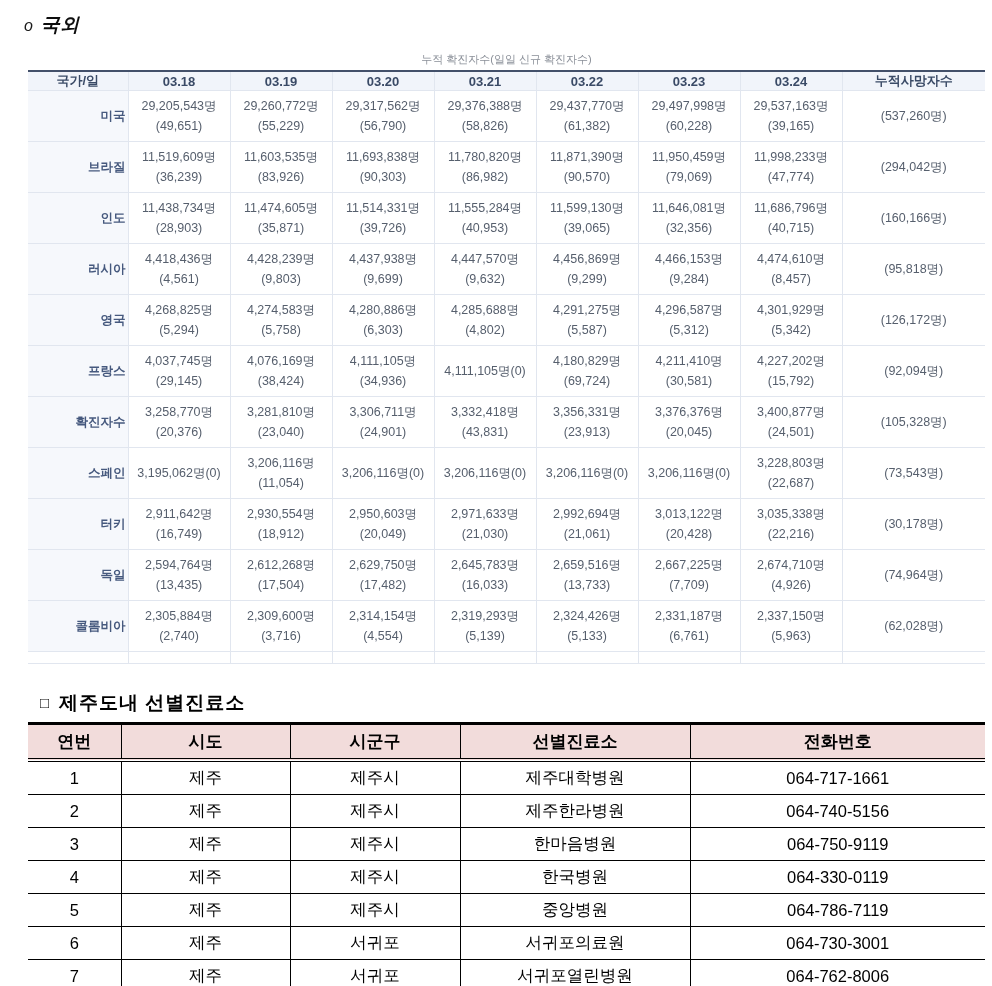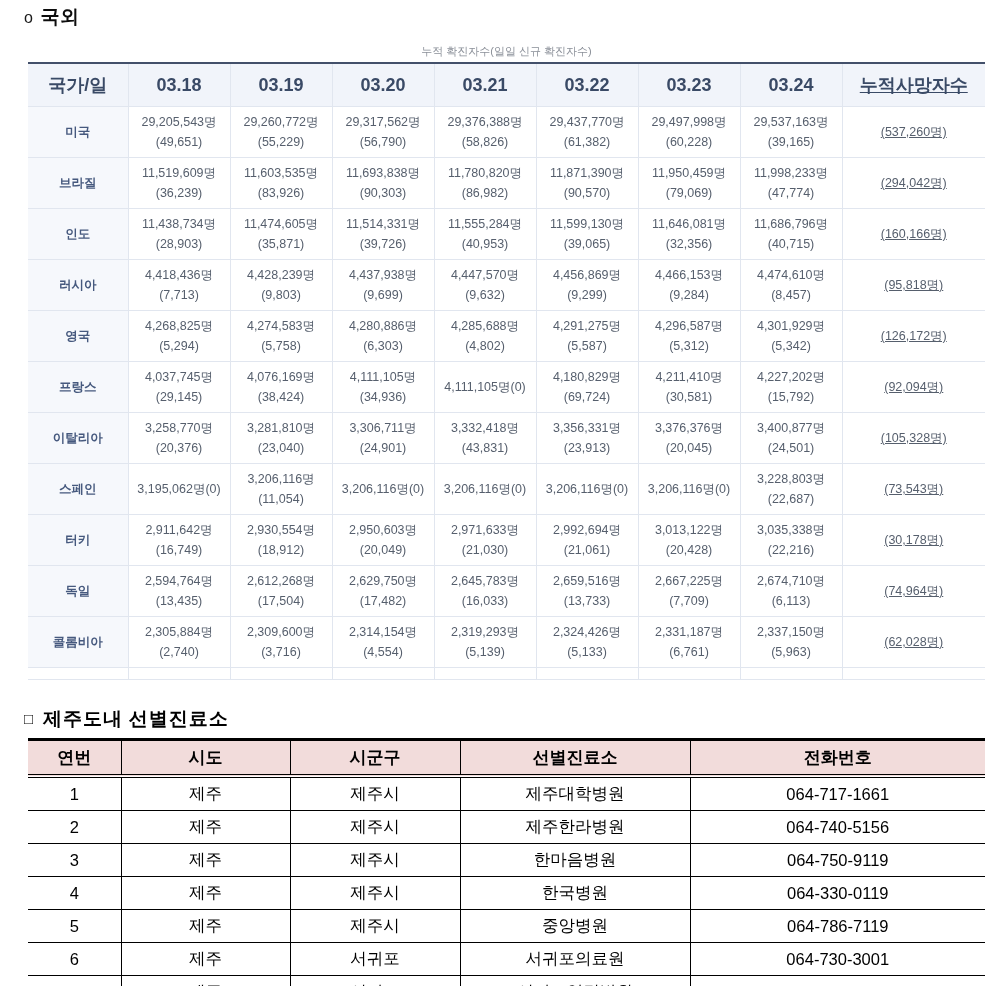--- a/index.html
+++ b/index.html
@@ -16,58 +16,58 @@
   }
   *{box-sizing:border-box;}
   html,body{margin:0;padding:0;}
   body{
     width:992px;height:986px;background:#ffffff;
     font-family:"Liberation Sans","DejaVu Sans",sans-serif;
     color:#222;overflow:hidden;
   }
   
   .sec1-title{
-    margin:4px 0 0 24px;font-size:19px;font-weight:700;color:#0d0d0d;
+    margin:12px 0 0 24px;font-size:19px;font-weight:700;color:#0d0d0d;
     letter-spacing:0.5px;
+    font-style:italic;
   }
   .sec1-title .bullet{font-weight:400;font-size:16px;margin-right:7px;color:#1a1a1a;}
   .note{
     width:957px;margin:14px 0 3px 28px;text-align:center;
     font-size:11px;color:var(--c-note);
   }
   table.t1{
     width:957px;margin-left:28px;border-collapse:collapse;table-layout:fixed;
     border-top:2px solid var(--c-table1-top);
     font-size:12.5px;
   }
   table.t1 th{
     background:var(--c-header-bg);color:var(--c-header-text);font-weight:700;
-    padding:9px 2px;border:1px solid var(--c-border-light);border-top:none;
-    font-size:18px;
+    padding:0 2px;border:1px solid var(--c-border-light);border-top:none;
+    font-size:13px;
   }
   table.t1 td{
     border:1px solid var(--c-border-light);
     text-align:center;vertical-align:middle;
     color:var(--c-data-text);padding:5px 2px;line-height:1.6;
     background:#fff;
   }
   table.t1 th:first-child,table.t1 td:first-child{border-left:none;}
-  table.t1 th:last-child,table.t1 td:last-child{border-right:none;text-decoration:underline;}
+  table.t1 th:last-child,table.t1 td:last-child{border-right:none;}
   table.t1 td.country{
-    background:var(--c-country-bg);color:var(--c-country-text);font-weight:700;
+    background:var(--c-country-bg);color:var(--c-country-text);font-weight:700;text-align:right;
   }
   table.t1 tr.empty td{height:12px;padding:0;}
   col.c-country{width:100px;}
   col.c-date{width:102px;}
   col.c-death{width:143px;}
   
   .sec2-title{
-    margin:26px 0 6px 24px;font-size:19px;font-weight:700;color:#000;
+    margin:26px 0 6px 40px;font-size:19px;font-weight:700;color:#000;
     letter-spacing:1px;
-    font-family:Liberation Serif, serif;
   }
   .sec2-title .bullet{font-weight:400;font-size:15px;margin-right:9px;position:relative;top:-1px;}
   table.t2{
     width:957px;margin-left:28px;border-collapse:collapse;table-layout:fixed;
     border-top:3px solid var(--c-black);
     border-bottom:4px solid var(--c-black);
     font-size:16.5px;color:#000;
   }
   table.t2 th{
     background:var(--c-pink);font-weight:700;padding:5px 2px;
@@ -211,21 +211,21 @@
         <td>
           <div>11,686,796명</div>
           <div>(40,715)</div>
         </td>
         <td>(160,166명)</td>
       </tr>
       <tr>
         <td class="country">러시아</td>
         <td>
           <div>4,418,436명</div>
-          <div>(7,713)</div>
+          <div>(4,561)</div>
         </td>
         <td>
           <div>4,428,239명</div>
           <div>(9,803)</div>
         </td>
         <td>
           <div>4,437,938명</div>
           <div>(9,699)</div>
         </td>
         <td>
@@ -303,21 +303,21 @@
           <div>4,211,410명</div>
           <div>(30,581)</div>
         </td>
         <td>
           <div>4,227,202명</div>
           <div>(15,792)</div>
         </td>
         <td>(92,094명)</td>
       </tr>
       <tr>
-        <td class="country">이탈리아</td>
+        <td class="country">확진자수</td>
         <td>
           <div>3,258,770명</div>
           <div>(20,376)</div>
         </td>
         <td>
           <div>3,281,810명</div>
           <div>(23,040)</div>
         </td>
         <td>
           <div>3,306,711명</div>
@@ -421,21 +421,21 @@
         <td>
           <div>2,659,516명</div>
           <div>(13,733)</div>
         </td>
         <td>
           <div>2,667,225명</div>
           <div>(7,709)</div>
         </td>
         <td>
           <div>2,674,710명</div>
-          <div>(6,113)</div>
+          <div>(4,926)</div>
         </td>
         <td>(74,964명)</td>
       </tr>
       <tr>
         <td class="country">콜롬비아</td>
         <td>
           <div>2,305,884명</div>
           <div>(2,740)</div>
         </td>
         <td>

